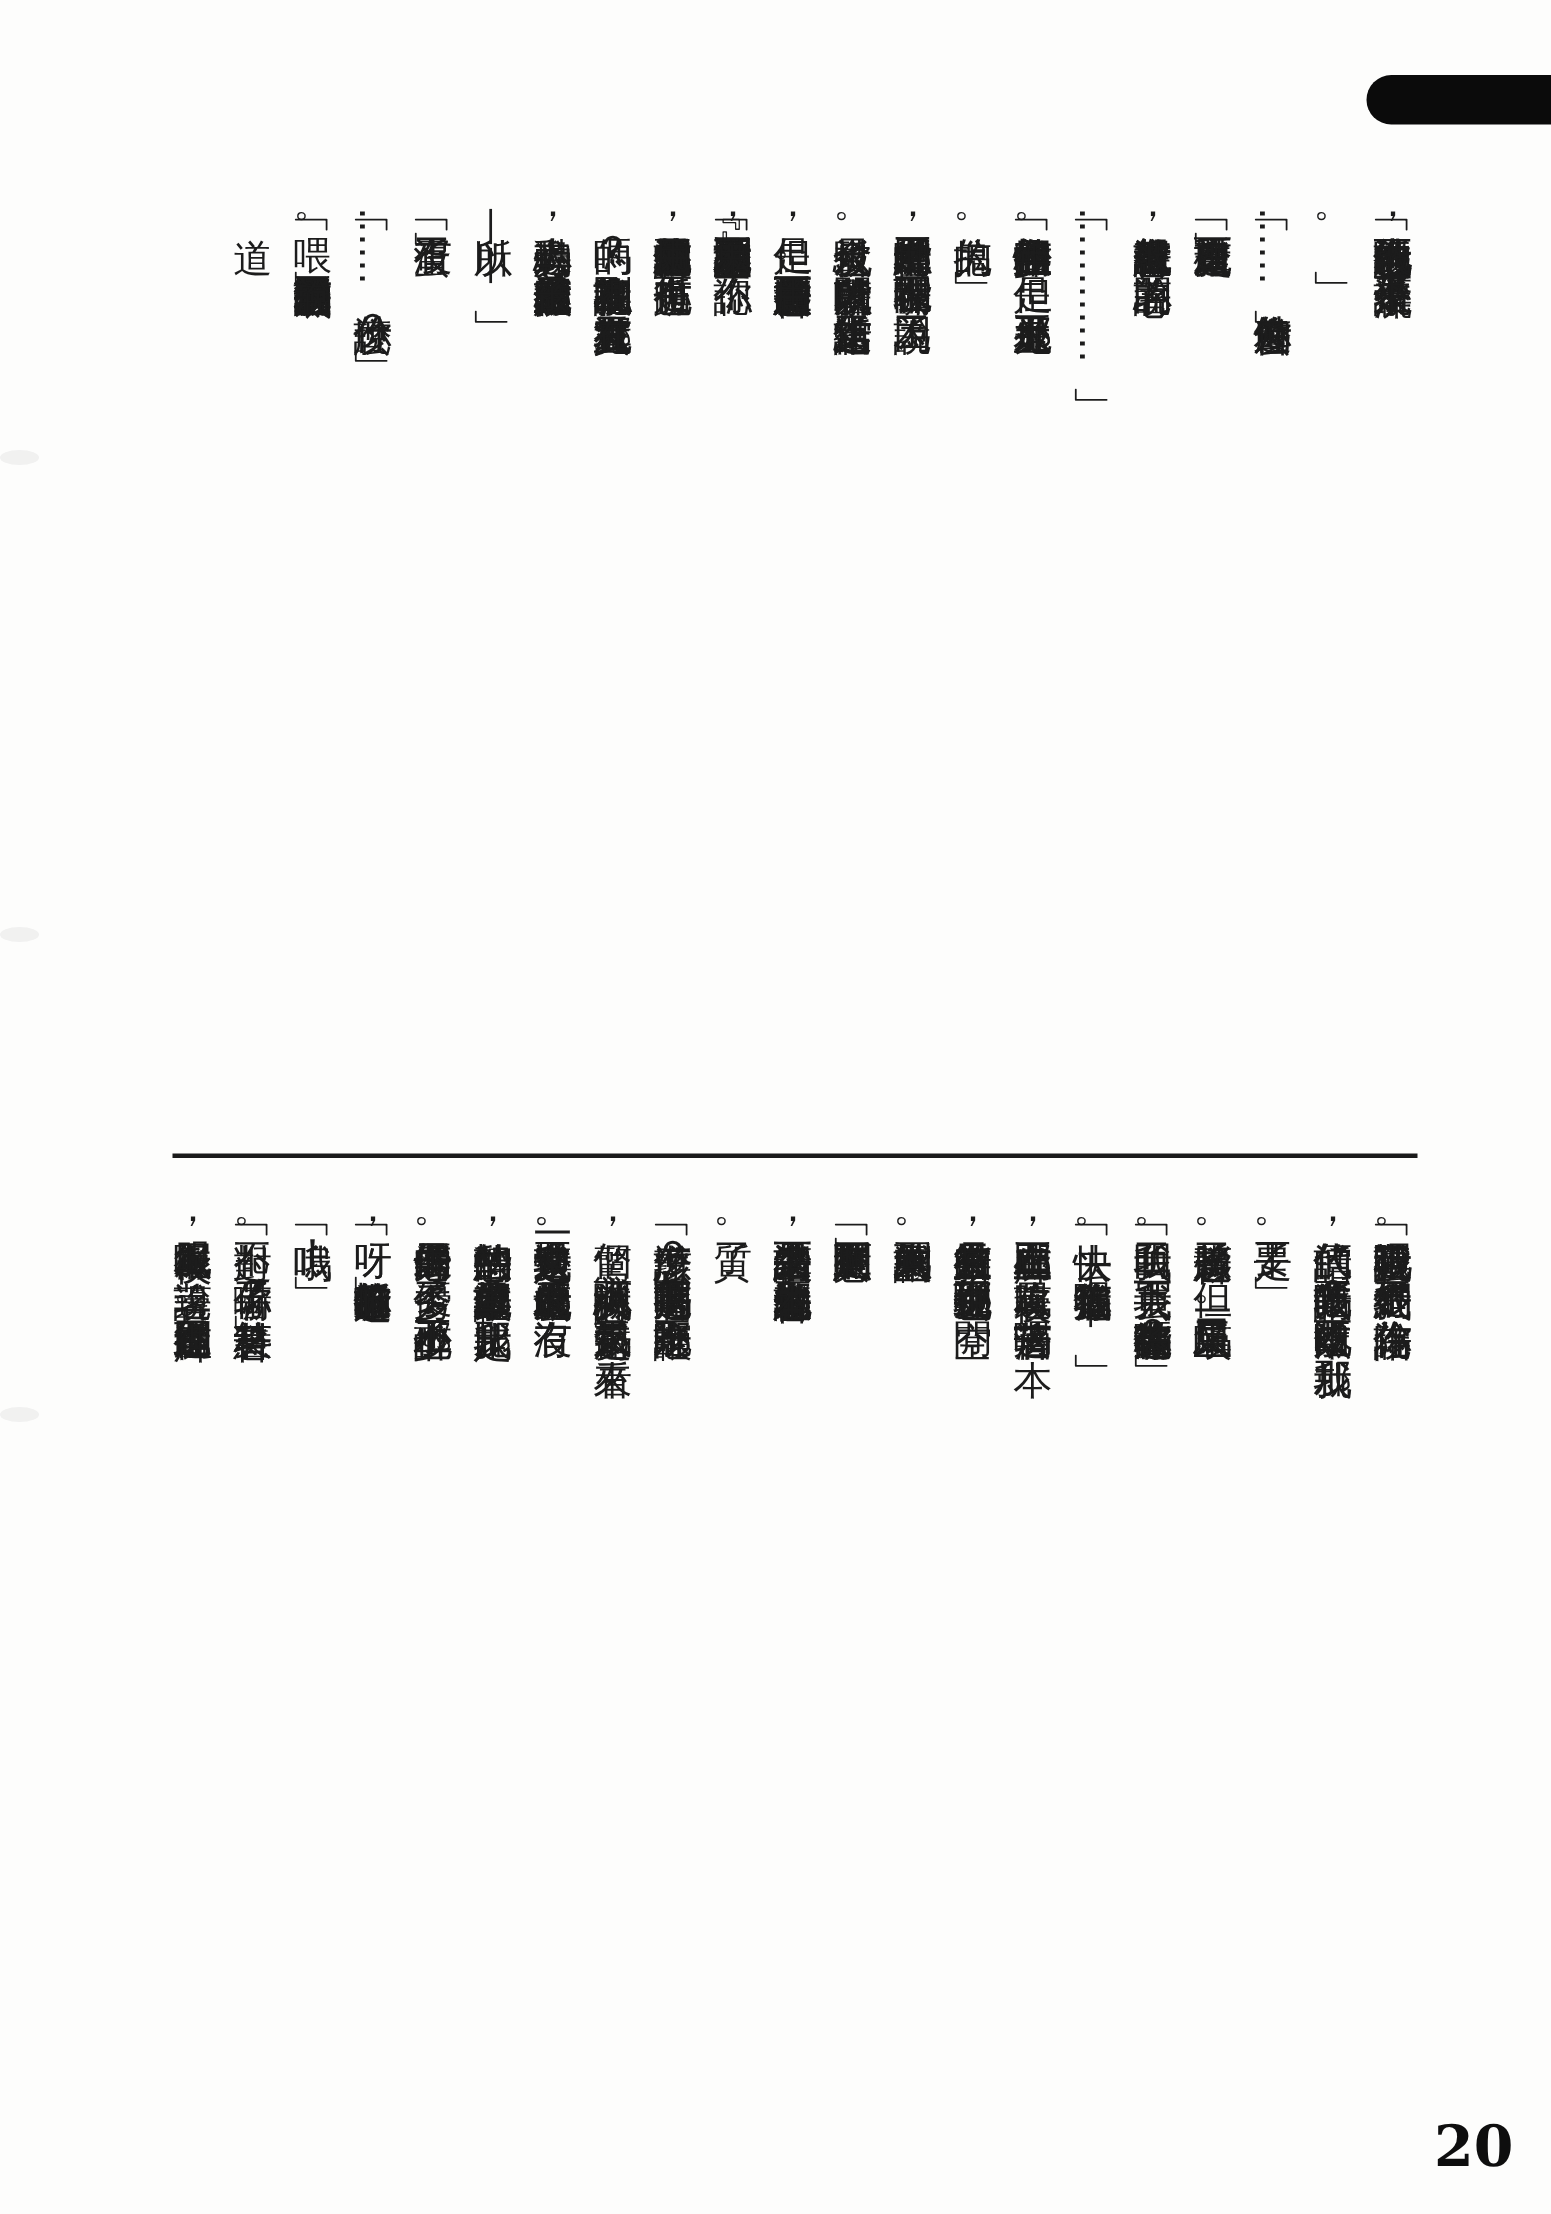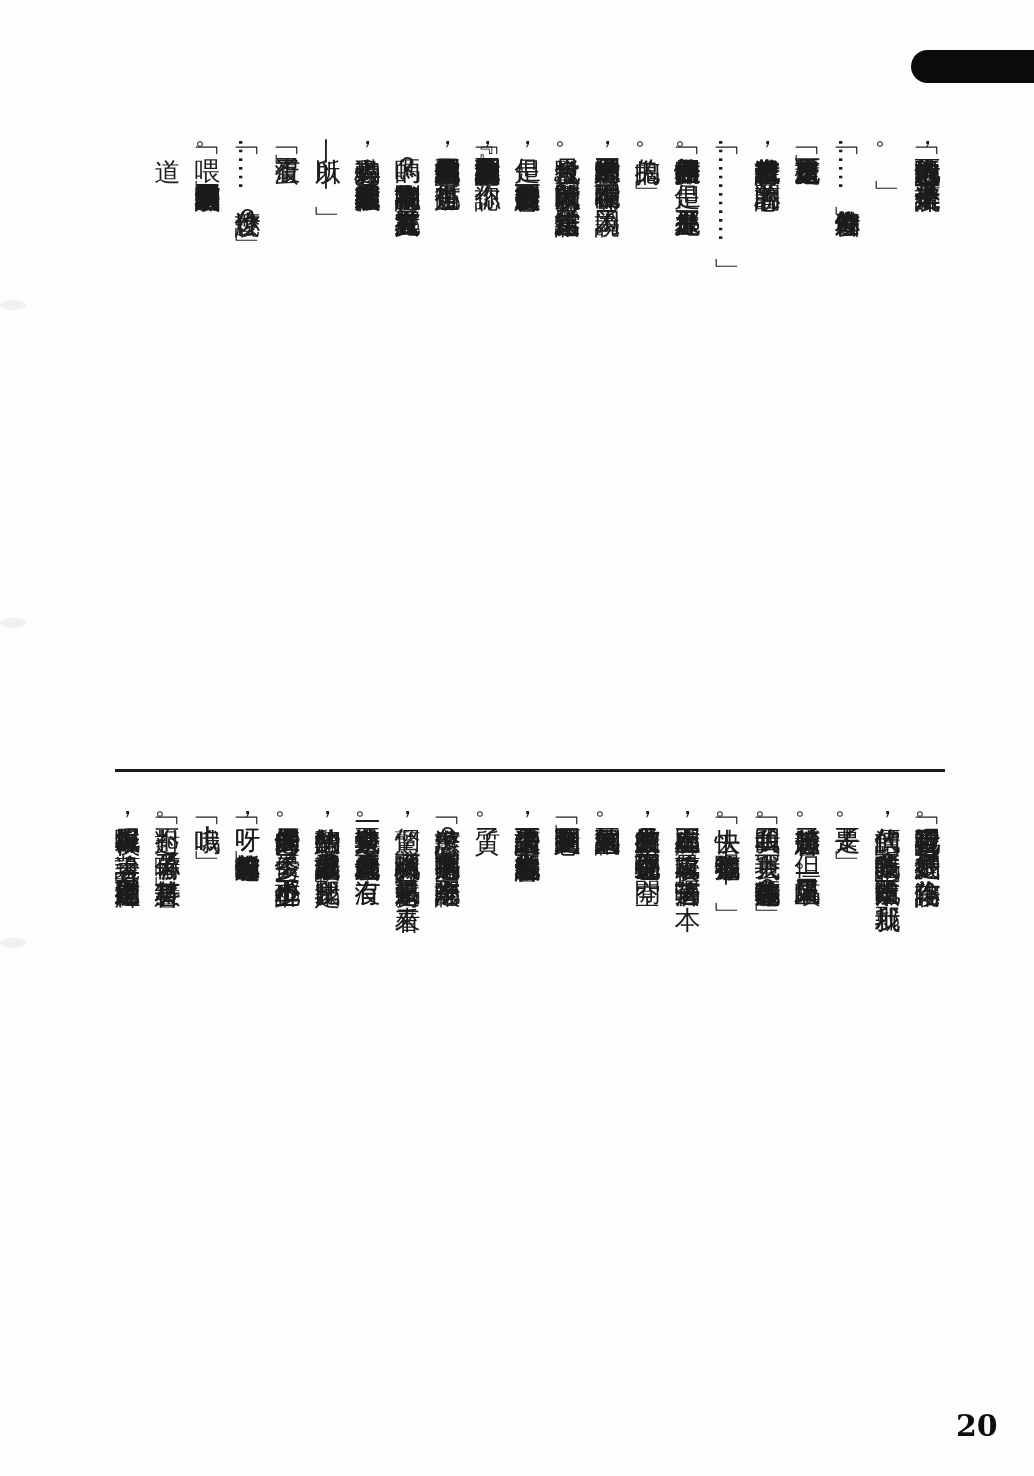--- a/index.html
+++ b/index.html
@@ -41,21 +41,21 @@
     left: 115px;
     width: 830px;
     height: 3px;
   }
   .page-number {
     position: absolute;
     left: 956px;
     top: 1408px;
     font-family: "DejaVu Serif", serif;
     font-weight: 700;
-    font-size: 30px;
+    font-size: 38px;
     color: #0e0e0e;
   }
   .edge-smudge {
     position: absolute;
     left: 0;
     width: 26px;
     height: 10px;
     background: #d9d9d9;
     opacity: 0.35;
     border-radius: 50%;

